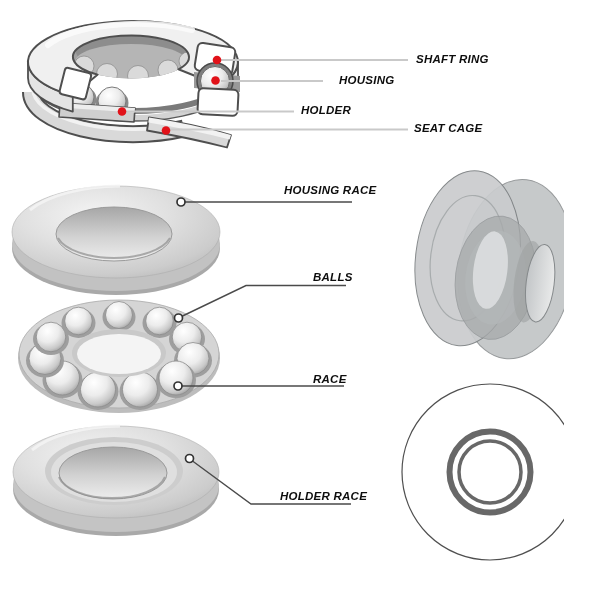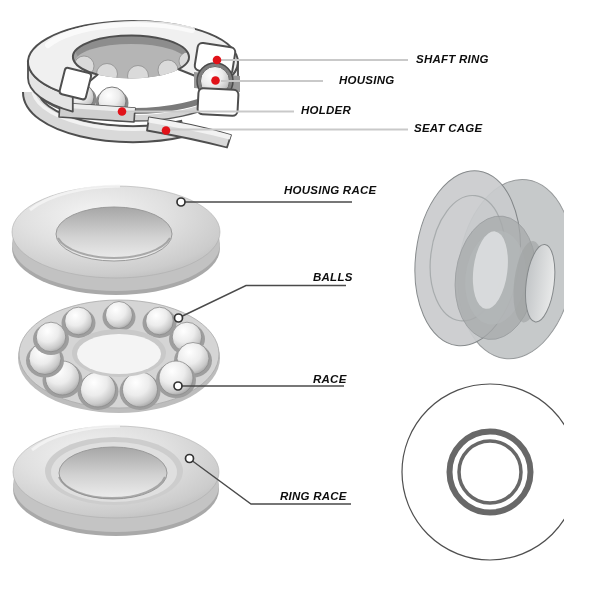--- a/index.html
+++ b/index.html
@@ -188,15 +188,15 @@
   </g>
 </svg>
 
 <div class="lbl" style="left:416px;top:53px;">SHAFT RING</div>
 <div class="lbl" style="left:339px;top:74px;">HOUSING</div>
 <div class="lbl" style="left:301px;top:104px;">HOLDER</div>
 <div class="lbl" style="left:414px;top:122px;">SEAT CAGE</div>
 <div class="lbl" style="left:267px;top:184px;margin-left:17px;">HOUSING RACE</div>
 <div class="lbl" style="left:307px;top:271px;margin-left:6px;">BALLS</div>
 <div class="lbl" style="left:313px;top:373px;">RACE</div>
-<div class="lbl" style="left:280px;top:490px;">RING RACE</div>
+<div class="lbl" style="left:280px;top:490px;">HOLDER RACE</div>
 
 </div>
 
 </body></html>

